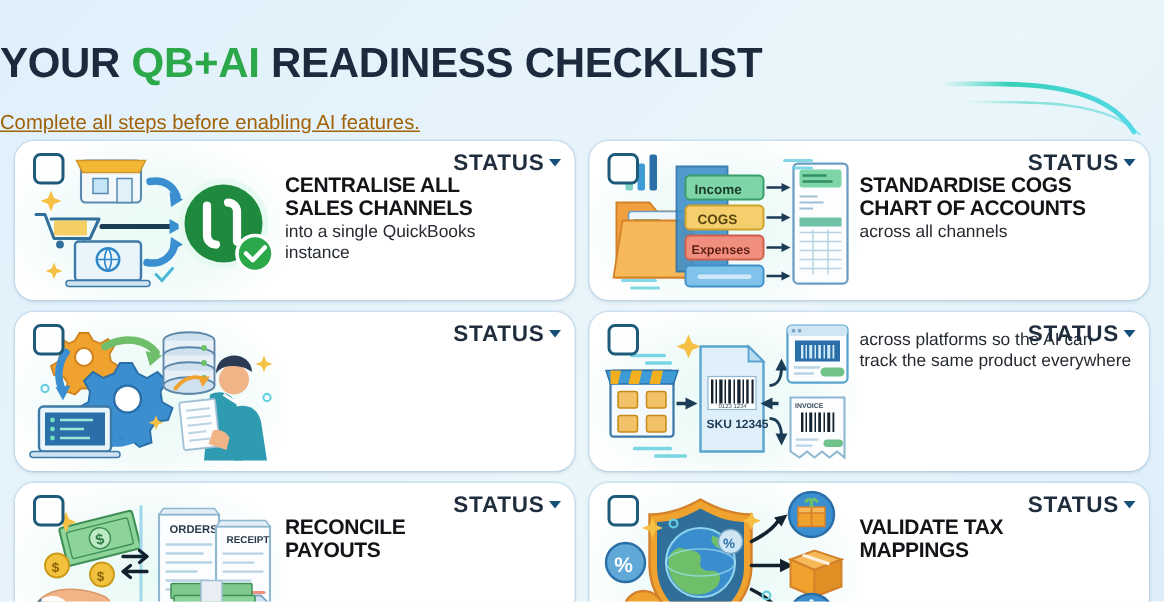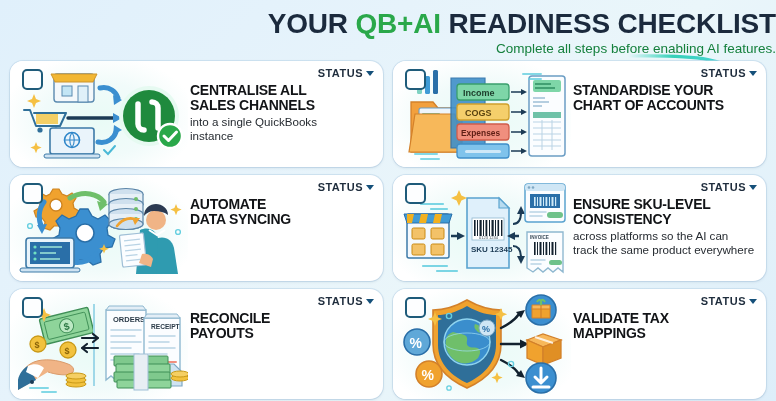--- a/index.html
+++ b/index.html
@@ -11,28 +11,28 @@
   body {
     background: linear-gradient(135deg,#e0f0fb 0%,#e6f3fb 35%,#eaf6fa 60%,#ddeefa 100%);
     position: relative;
   }
   .swoosh {
     position: absolute; top: 26px; right: -10px;
     width: 160px; height: 64px;
     pointer-events: none; z-index: 0;
   }
   
-  .header { position: relative; z-index: 2; text-align: right; padding-top: 9px; }
+  .header { position: relative; z-index: 2; text-align: left; padding-top: 27px; }
   .title {
     font-size: 28px; font-weight: bold; letter-spacing: -0.2px;
     color: #1b2a3d; line-height: 1.05; white-space: nowrap;
   }
   .title .accent { color: #2aa84a; }
   .subtitle {
-    font-size: 13.5px; color: #15803d; margin-top: 3px; font-weight: 400;
+    font-size: 13.5px; color: #a16207; margin-top: 18px; font-weight: 400; text-decoration: underline;
   }
   
   .grid {
     position: relative; z-index: 2;
     display: grid;
     grid-template-columns: 1fr 1fr;
     grid-template-rows: 106px 106px 110px;
     gap: 8px 10px;
     padding: 5px 10px 8px 10px;
   }
@@ -53,21 +53,21 @@
     position: absolute; left: 12px; top: 8px;
     width: 21px; height: 21px;
     border: 2.4px solid #1e5b7a; border-radius: 5px;
     background: #fdfeff; z-index: 4;
   }
   .card-body {
     flex: 1; padding: 9px 10px 6px 2px; position: relative; min-width: 0;
   }
   .status {
     position: absolute; top: 6px; right: 9px;
-    font-size: 11px; font-weight: bold; letter-spacing: .5px;
+    font-size: 15px; font-weight: bold; letter-spacing: .5px;
     color: #1f2d3d; display: flex; align-items: center; gap: 3px;
   }
   .caret {
     width: 0; height: 0;
     border-left: 4px solid transparent; border-right: 4px solid transparent;
     border-top: 5px solid #15507a; display: inline-block;
   }
   .card-title {
     font-size: 14px; font-weight: bold; color: #121417;
     line-height: 1.04; margin-top: 13px; letter-spacing: -0.25px;
@@ -191,22 +191,23 @@
         </g>
         <path d="M122 8h18M128 13h12" stroke="#66cfe0" stroke-width="2" stroke-linecap="round" opacity=".8"></path>
         <path d="M14 88h22M20 93h18" stroke="#66cfe0" stroke-width="2" stroke-linecap="round" opacity=".8"></path>
       </svg>
     </div>
     <div class="card-body">
       <div class="status">
         <span>STATUS</span>
         <span class="caret"></span>
       </div>
-      <div class="card-title">STANDARDISE YOUR
+      <div class="card-title">STANDARDISE COGS
 CHART OF ACCOUNTS</div>
+      <div class="card-desc">across all channels</div>
     </div>
   </div>
 
   <div class="card">
     <div class="card-art">
       <div class="checkbox"></div>
       <svg width="170" height="96" viewBox="0 0 170 96">
         <g fill="#f0a22e" stroke="#cf8420" stroke-width="1.2">
           <path d="M32 14l3-5h6l3 5 5 2 5-3 4 5-3 5 1 5 5 3-2 6-6 1-3 4 1 6-6 2-4-4h-5l-4 4-6-2 1-6-3-4-6-1-2-6 5-3 1-5-3-5 4-5 5 3z"></path>
         </g>
@@ -264,22 +265,20 @@
         <path d="M86 64l1.4 3.4 3.4 1.4-3.4 1.4-1.4 3.4-1.4-3.4-3.4-1.4 3.4-1.4z" fill="#f5c043"></path>
         <circle cx="12" cy="46" r="2.4" fill="none" stroke="#66cfe0" stroke-width="1.4"></circle>
         <circle cx="160" cy="52" r="2.4" fill="none" stroke="#66cfe0" stroke-width="1.4"></circle>
       </svg>
     </div>
     <div class="card-body">
       <div class="status">
         <span>STATUS</span>
         <span class="caret"></span>
       </div>
-      <div class="card-title">AUTOMATE
-DATA SYNCING</div>
     </div>
   </div>
 
   <div class="card">
     <div class="card-art">
       <div class="checkbox"></div>
       <svg width="170" height="96" viewBox="0 0 170 96">
         <g>
           <rect x="6" y="34" width="42" height="44" rx="2" fill="#f4f9fd" stroke="#3d7aa8" stroke-width="1.5"></rect>
           <path d="M3 34h48l-3 9H6z" fill="#3f9bd6" stroke="#2a6fa8" stroke-width="1"></path>
@@ -354,22 +353,20 @@
         <path d="M20 24h22M30 29h16" stroke="#66cfe0" stroke-width="2.2" stroke-linecap="round" opacity=".85"></path>
         <path d="M22 86h24M36 91h20" stroke="#66cfe0" stroke-width="2.2" stroke-linecap="round" opacity=".85"></path>
         <path d="M58 10l2.4 5.6 5.6 2.4-5.6 2.4-2.4 5.6-2.4-5.6-5.6-2.4 5.6-2.4z" fill="#f5c043"></path>
       </svg>
     </div>
     <div class="card-body">
       <div class="status">
         <span>STATUS</span>
         <span class="caret"></span>
       </div>
-      <div class="card-title">ENSURE SKU-LEVEL
-CONSISTENCY</div>
       <div class="card-desc">across platforms so the AI can
 track the same product everywhere</div>
     </div>
   </div>
 
   <div class="card">
     <div class="card-art">
       <div class="checkbox"></div>
       <svg width="170" height="100" viewBox="0 0 170 100">
         <g transform="rotate(-14 44 34)">

